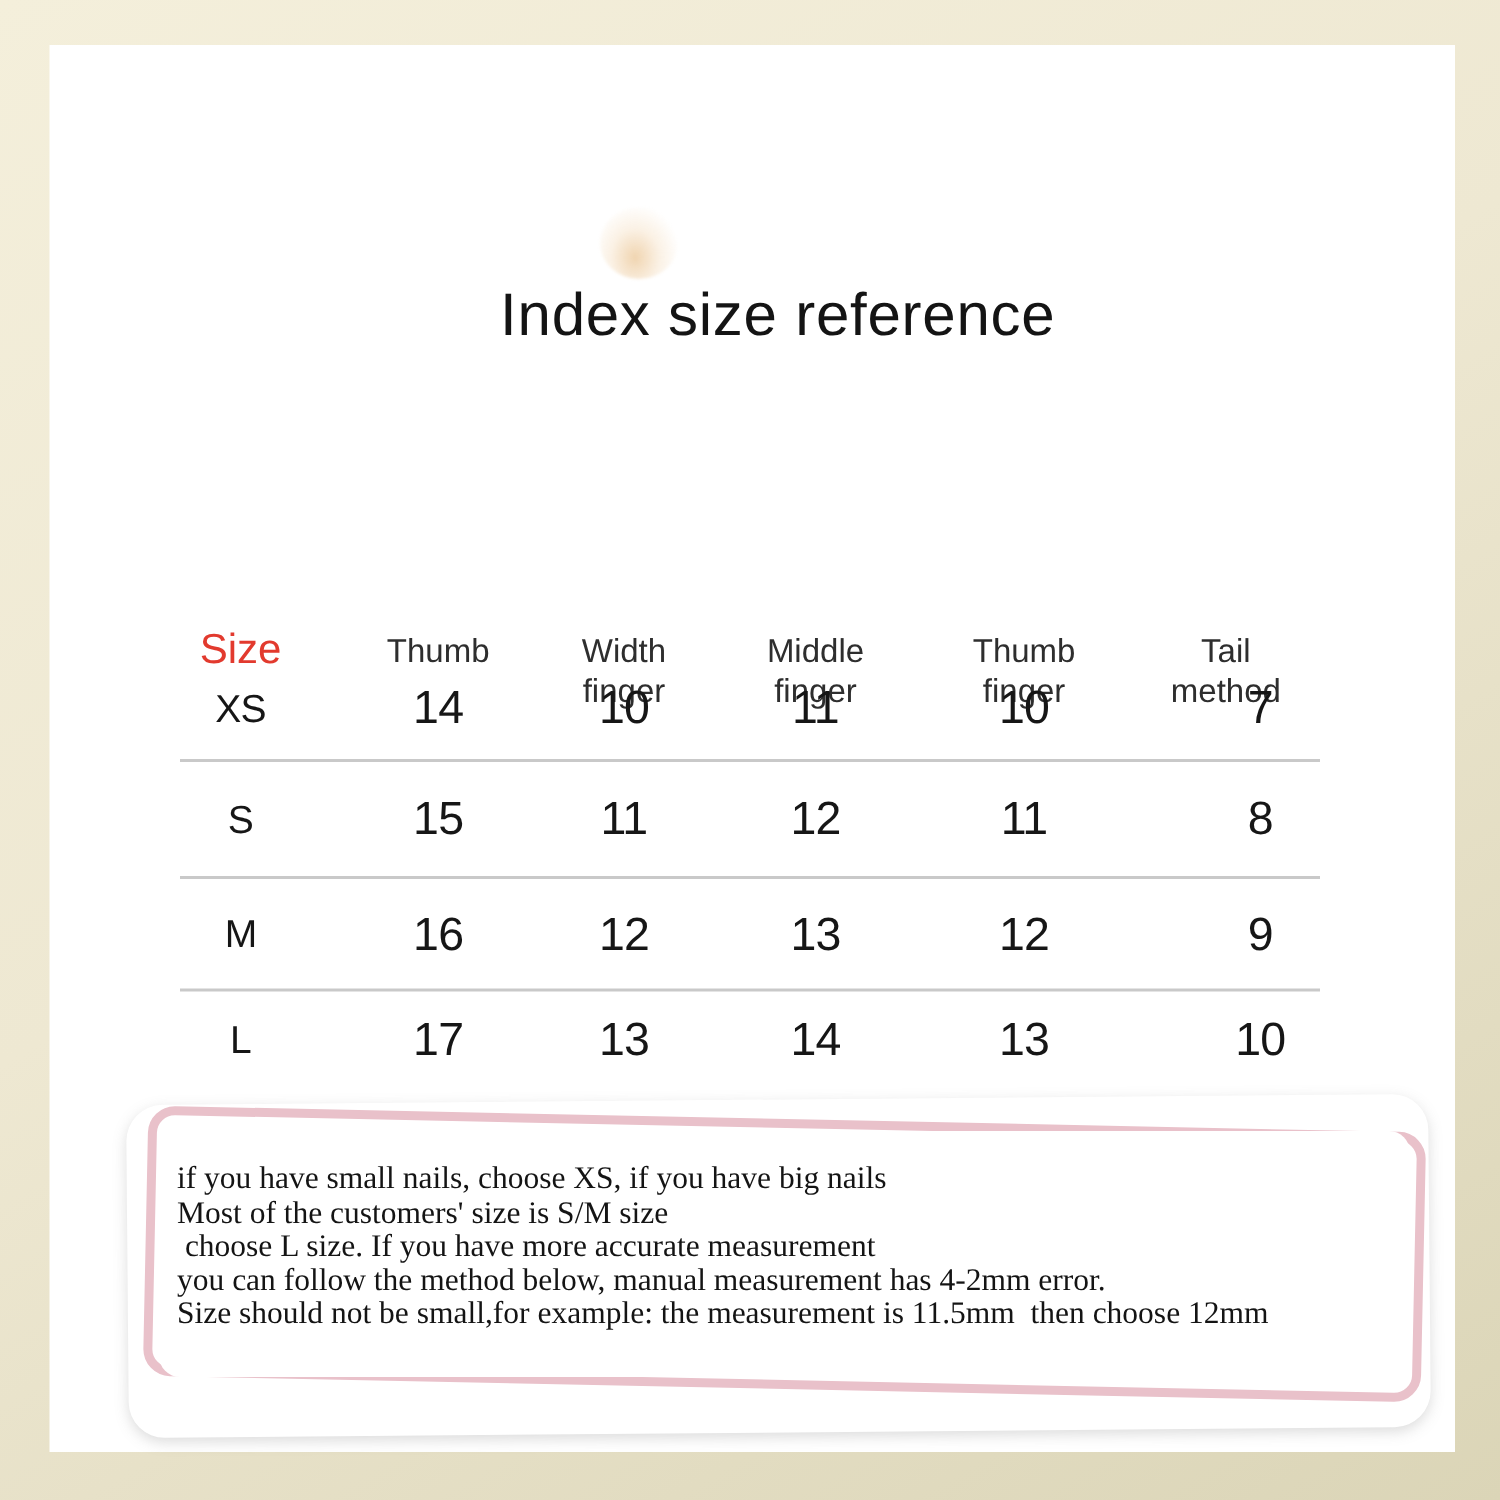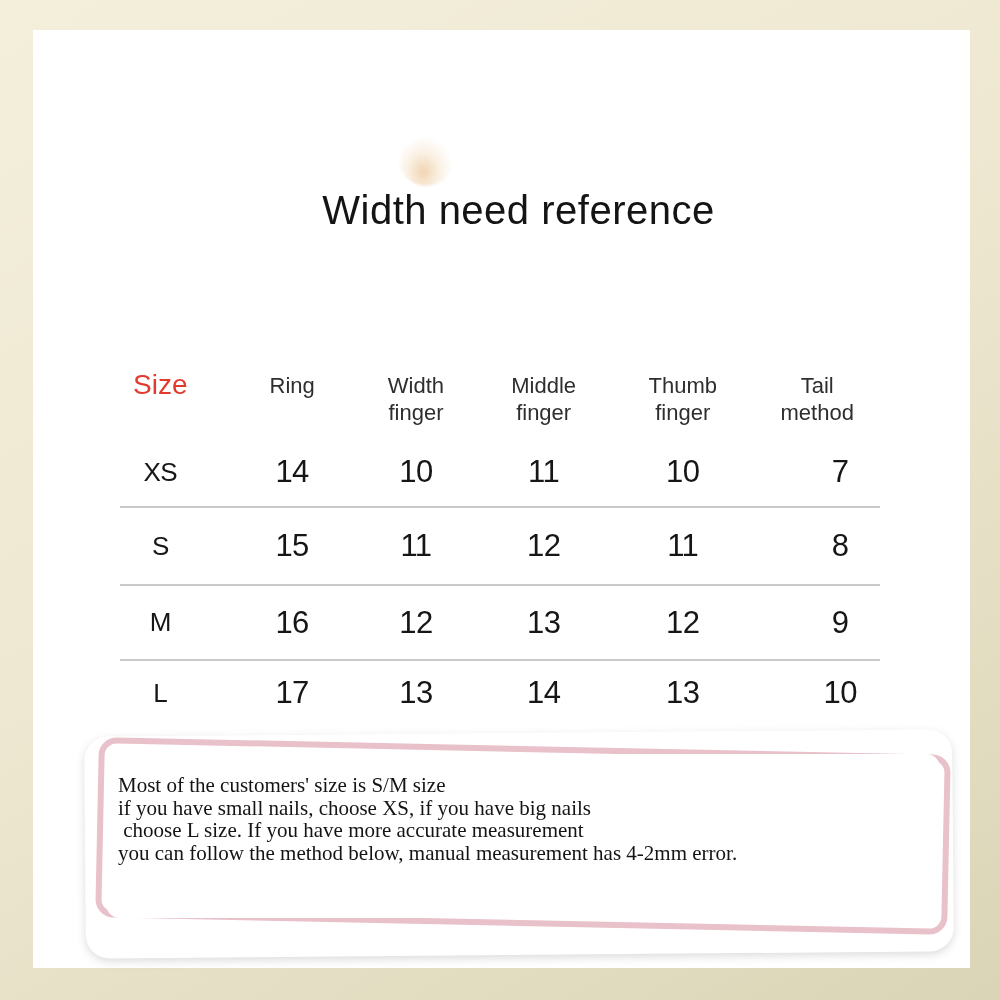--- a/index.html
+++ b/index.html
@@ -42,20 +42,21 @@
   .trow.head{height:70px;}
   .trow.r0{height:70px;border-bottom:2px solid #c9c9c9;}
   .trow.r1{height:78px;border-bottom:2px solid #c9c9c9;}
   .trow.r2{height:75px;border-bottom:2px solid #c9c9c9;}
   .trow.r3{height:64px;}
   .hcell{
     display:flex;justify-content:center;align-items:flex-start;
     text-align:center;
     font-size:22px;line-height:27px;color:#2e2e2e;
     padding-top:4px;
+    margin-top:48px;
   }
   .hcell .hw{max-width:82px;}
   .hcell.size-h{
     font-size:28px;line-height:30px;color:#e23a2e;
     padding-top:2px;padding-right:28px;
   }
   .vcell{
     display:flex;justify-content:center;align-items:center;
     font-weight:normal;font-size:31px;letter-spacing:-0.5px;
   }
@@ -86,28 +87,28 @@
   .note-line{white-space:pre-wrap;}
 </style>
 </head>
 <body>
 
 <div class="page">
   <div class="content">
 
     <div class="smudge"></div>
 
-    <div class="title">Width need reference</div>
+    <div class="title">Index size reference</div>
 
     <div class="size-table">
 
       <div class="trow head">
         <div class="hcell size-h">Size</div>
         <div class="hcell">
-            <span class="hw">Ring</span>
+            <span class="hw">Thumb</span>
           </div>
         <div class="hcell">
             <span class="hw">Width finger</span>
           </div>
         <div class="hcell">
             <span class="hw">Middle finger</span>
           </div>
         <div class="hcell">
             <span class="hw">Thumb finger</span>
           </div>
@@ -151,20 +152,21 @@
         <div class="vcell">13</div>
         <div class="vcell tail">10</div>
       </div>
 
     </div>
 
     <div class="note-back"></div>
     <div class="note-pink"></div>
     <div class="note-white"></div>
     <div class="note-text">
+      <div class="note-line">if you have small nails, choose XS, if you have big nails</div>
       <div class="note-line">Most of the customers' size is S/M size</div>
-      <div class="note-line">if you have small nails, choose XS, if you have big nails</div>
       <div class="note-line"> choose L size. If you have more accurate measurement</div>
       <div class="note-line">you can follow the method below, manual measurement has 4-2mm error.</div>
+      <div class="note-line">Size should not be small,for example: the measurement is 11.5mm  then choose 12mm</div>
     </div>
 
   </div>
 </div>
 
 </body></html>

